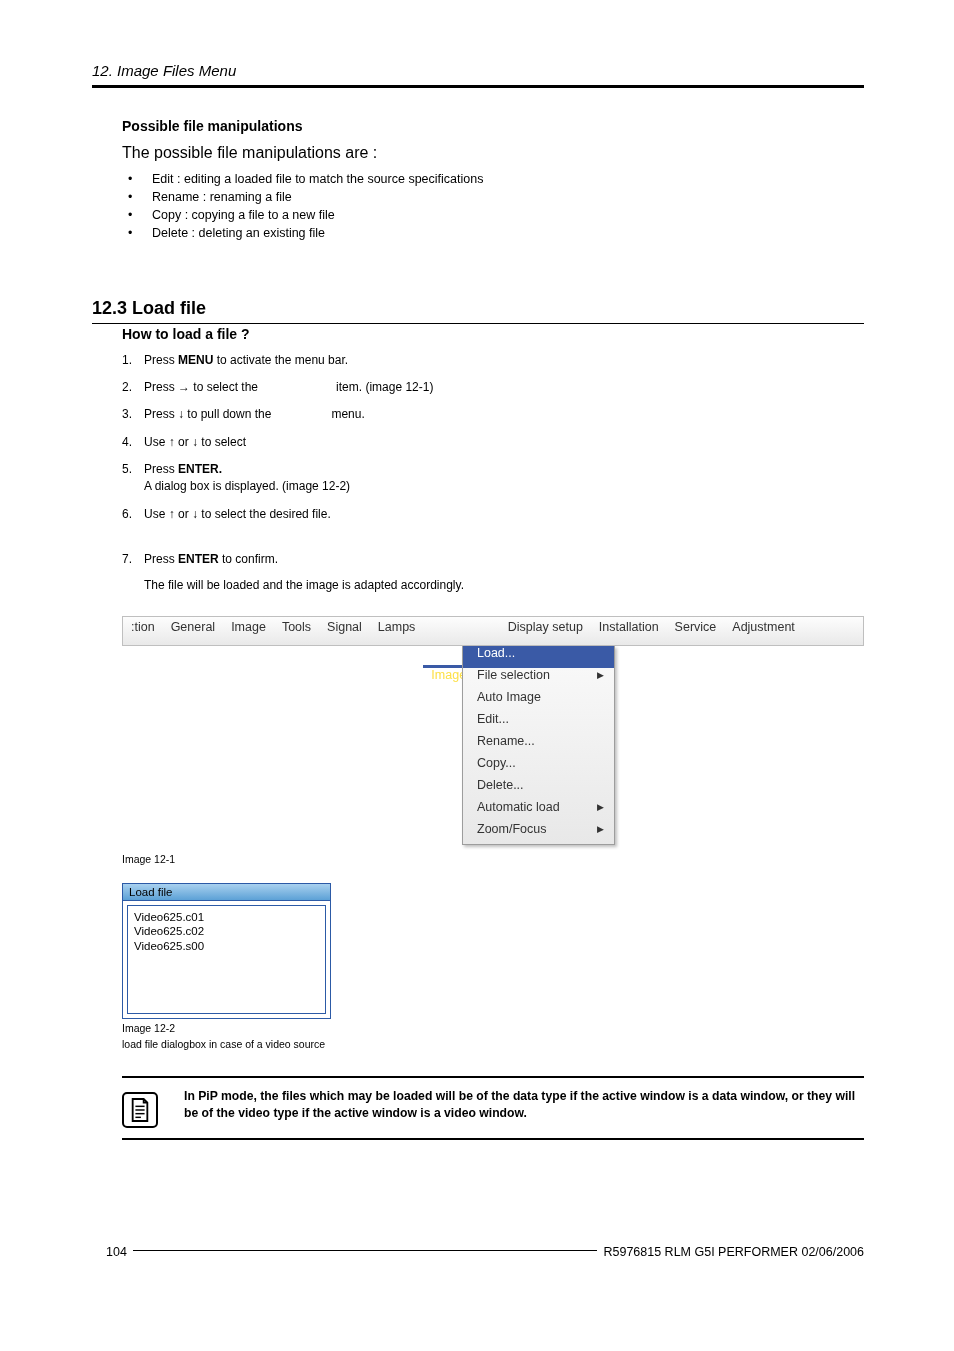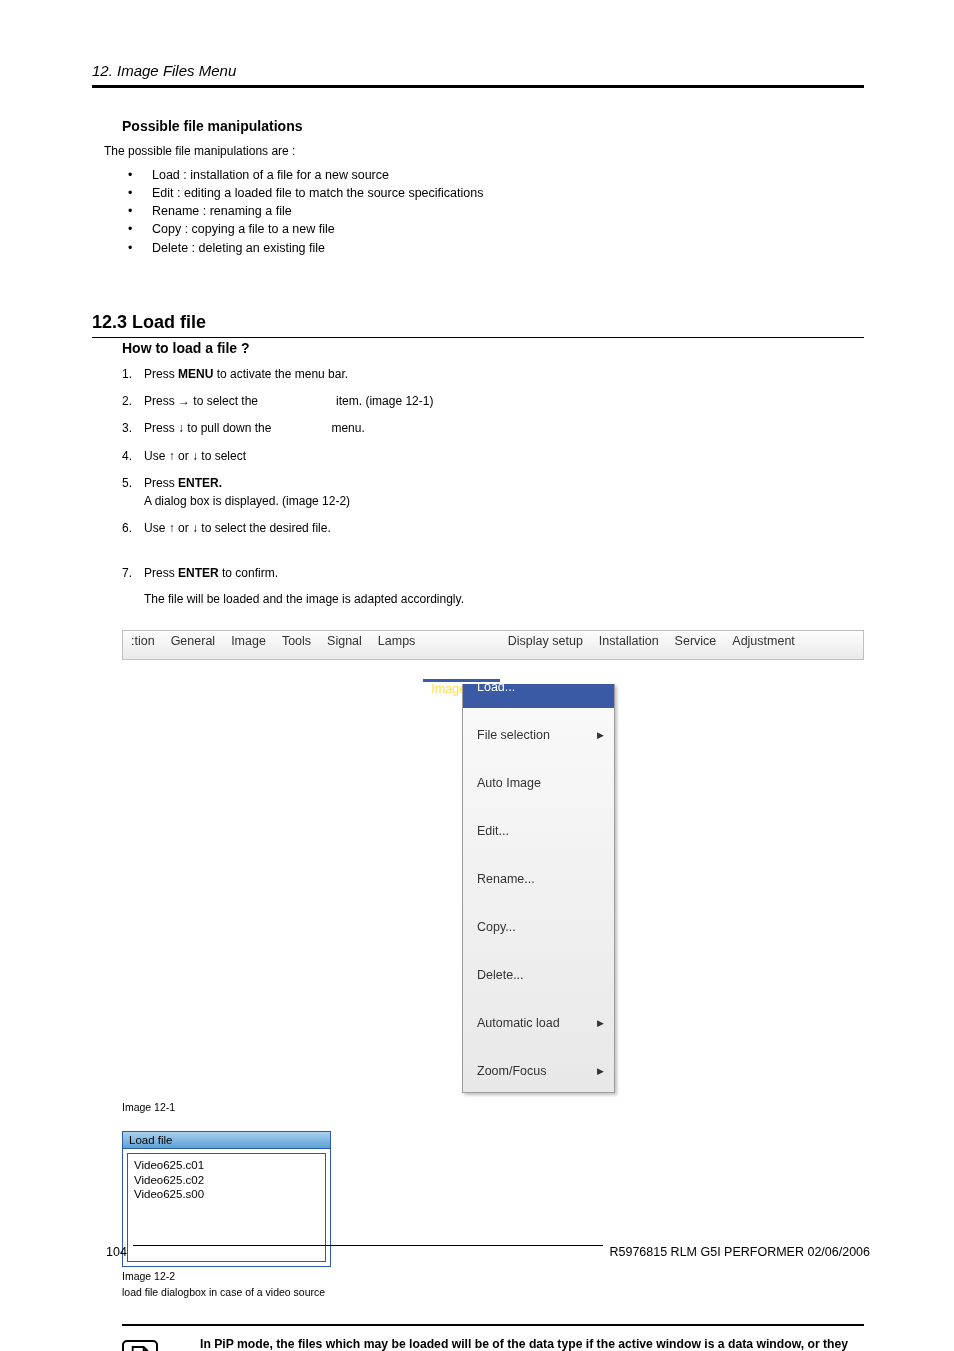--- a/index.html
+++ b/index.html
@@ -20,22 +20,22 @@
     border-bottom: 3px solid #000;
     margin-bottom: 30px;
   }
   .section-heading {
     font-size: 14px;
     font-weight: bold;
     margin-left: 30px;
     margin-bottom: 10px;
   }
   .paragraph {
-    font-size: 12px;
-    margin-left: 12px;
+    font-size: 16px;
+    margin-left: 30px;
     margin-bottom: 8px;
   }
   ul.bullet-list {
     list-style: none;
     margin-left: 30px;
   }
   ul.bullet-list li {
     position: relative;
     padding-left: 30px;
     line-height: 1.45;
@@ -108,23 +108,22 @@
     border: 1px solid #9d9d9d;
     border-top: none;
     box-shadow: 2px 2px 3px rgba(0,0,0,0.25);
     font-size: 12.5px;
     color: #333;
   }
   .dropdown .di {
     display: flex;
     align-items: center;
     justify-content: space-between;
-    padding: 3px 10px 21px 14px;
+    padding: 3px 10px 12px 14px;
     height: 22px;
-    margin-top: 24px;
   }
   .dropdown .di.sel {
     background: #3a5aa6;
     color: #fff;
   }
   .dropdown .arrow {
     font-size: 9px;
     color: #333;
   }
   .caption {
@@ -166,21 +165,21 @@
 
   
   .note-block {
     margin-left: 30px;
     margin-top: 26px;
     border-top: 2.5px solid #000;
     border-bottom: 2.5px solid #000;
     padding: 10px 0 10px 0;
     display: flex;
     align-items: flex-start;
-    gap: 42px;
+    gap: 26px;
   }
   .note-icon {
     width: 36px; height: 36px;
     border: 2.5px solid #000;
     border-radius: 5px;
     display: flex;
     align-items: center;
     justify-content: center;
     flex-shrink: 0;
     margin-top: 4px;
@@ -189,24 +188,24 @@
   .note-text {
     font-size: 12.2px;
     font-weight: bold;
     line-height: 1.35;
   }
 
   
   .footer {
     position: absolute;
     left: 106px;
-    right: 84px;
+    right: 90px;
     bottom: 92px;
     display: flex;
-    align-items: flex-start;
+    align-items: center;
     font-size: 12.5px;
   }
   .footer .pn { }
   .footer .rule {
     flex: 1;
     border-bottom: 1.5px solid #000;
     margin: 0 6px 4px 6px;
   }
   .footer .doc { white-space: nowrap; }
 
@@ -214,21 +213,20 @@
   .gap-sm { display: inline-block; width: 60px; }
 </style>
 </head>
 <body>
 
 <div class="page-top-header">12. Image Files Menu</div>
 
 <div class="section-heading">Possible file manipulations</div>
 <div class="paragraph">The possible file manipulations are :</div>
 <ul class="bullet-list">
-  <li>Load : installation of a file for a new source</li>
   <li>Edit : editing a loaded file to match the source specifications</li>
   <li>Rename : renaming a file</li>
   <li>Copy : copying a file to a new file</li>
   <li>Delete : deleting an existing file</li>
 </ul>
 
 <div class="section-title">12.3 Load file</div>
 <div class="section-heading">How to load a file ?</div>
 
 <ol class="steps">

